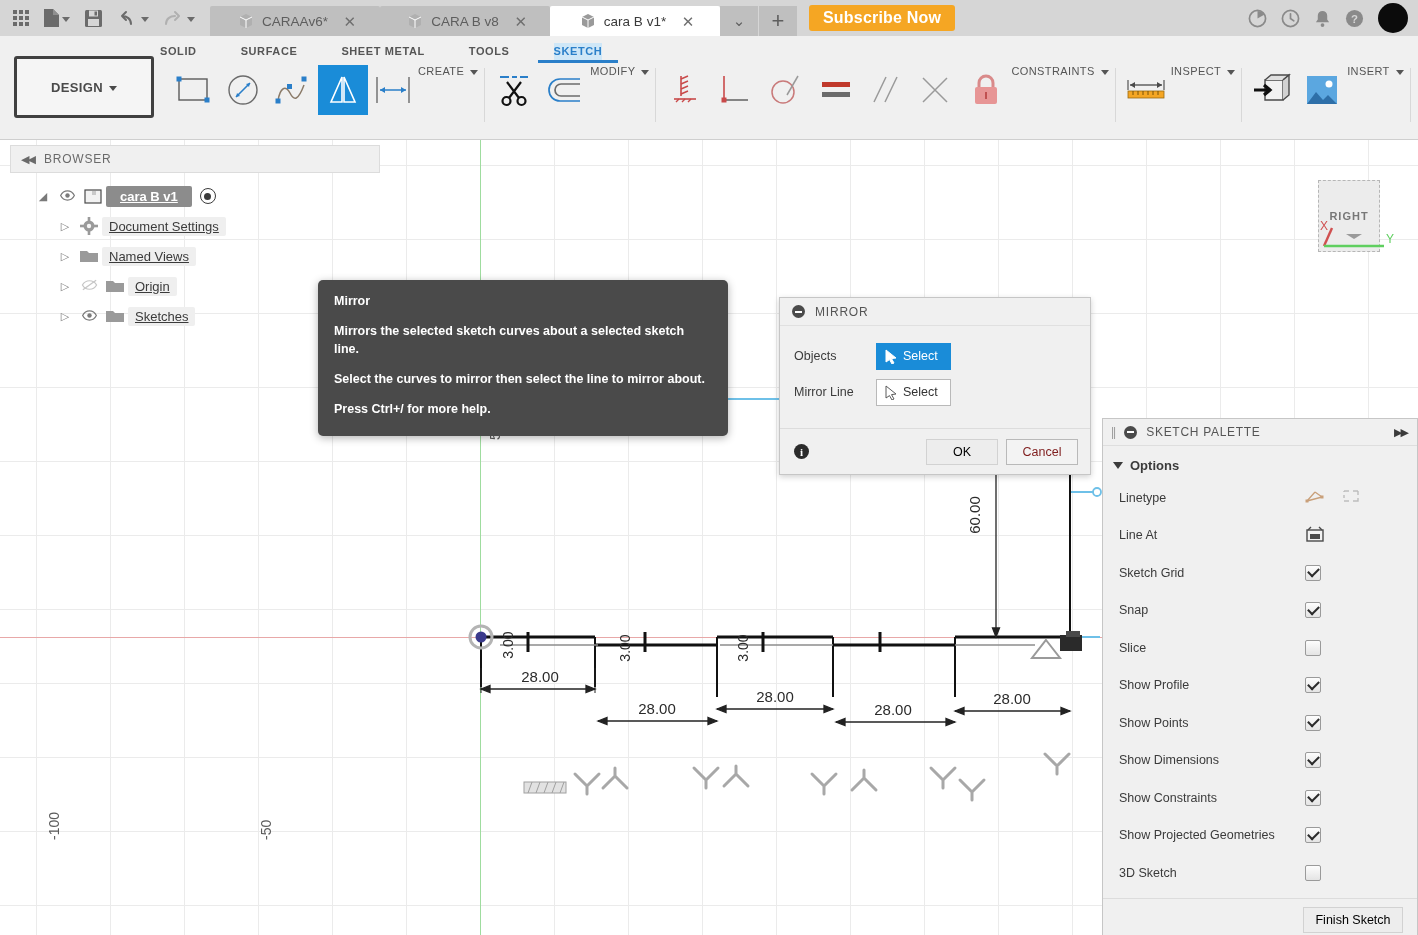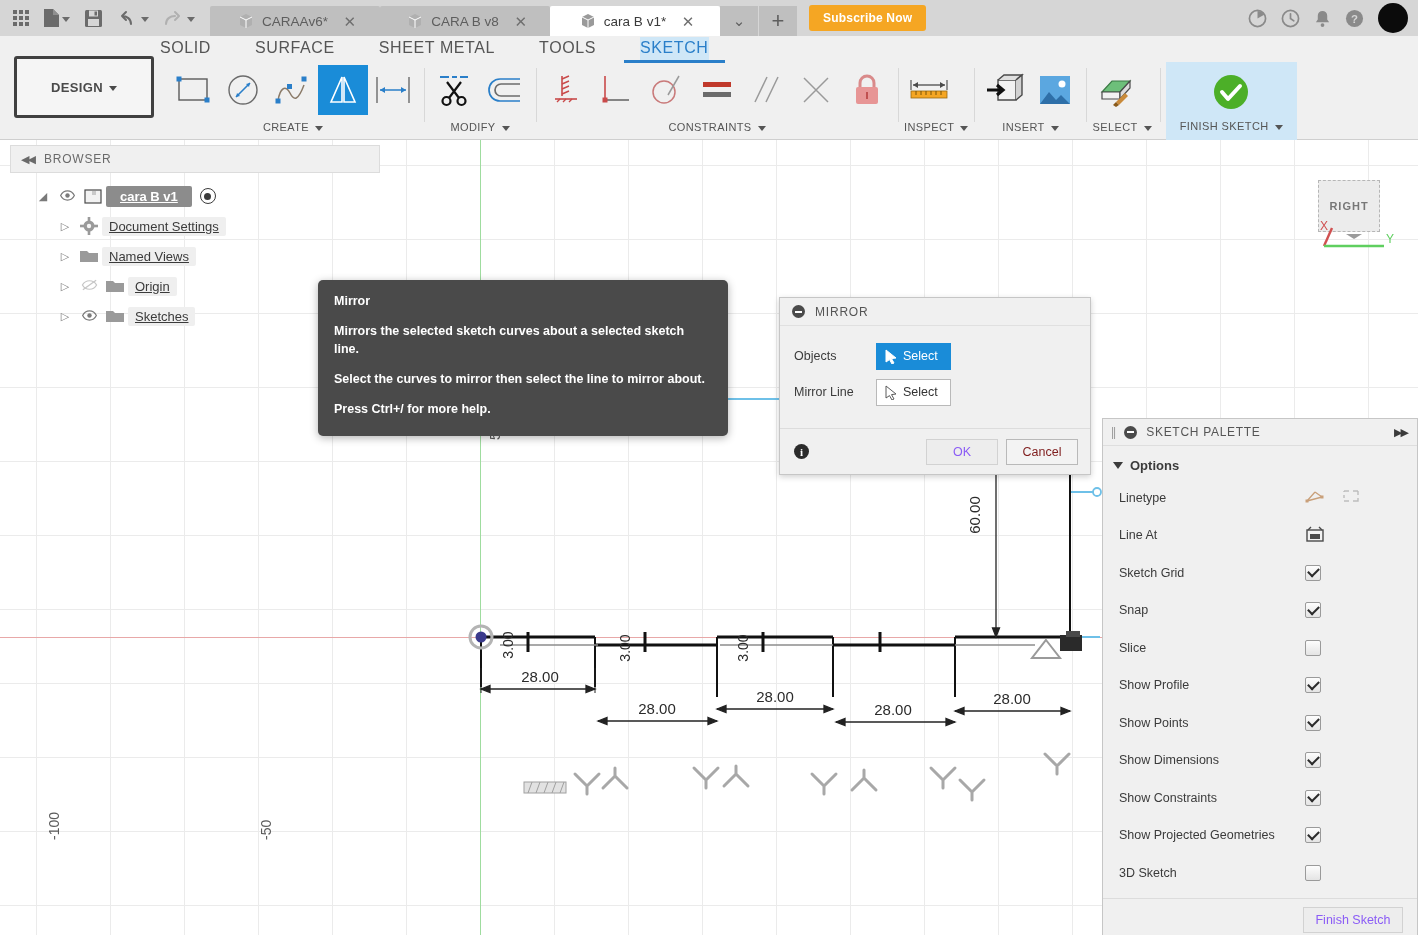--- a/index.html
+++ b/index.html
@@ -46,54 +46,54 @@
   }
   .tabspacer { width: 8px; }
   .tab-dd, .tab-plus {
     width: 38px; height: 30px; margin-top: 6px; background: #bfbfbf;
     display: flex; align-items: center; justify-content: center; color: #5e5e5e;
     font-size: 15px;
   }
   .tab-plus { font-size: 22px; font-weight: 300; margin-left: 1px; }
   .subscribe {
     margin-left: 12px; height: 26px; background: #f5a623; color: #fff;
-    font-size: 12px; font-weight: bold; border-radius: 3px;
+    font-size: 16px; font-weight: bold; border-radius: 3px;
     display: flex; align-items: center; padding: 0 14px; letter-spacing: .2px;
   }
   .topicons { margin-left: auto; display: flex; align-items: center; padding-right: 10px; gap: 14px; }
   .topicons .ic { color: #8a8a8a; display: flex; align-items: center; }
   .avatar { width: 30px; height: 30px; border-radius: 50%; background: #0b0b0b; }
 
   
   .ribbon {
     position: absolute; top: 36px; left: 0; width: 1418px; height: 104px;
     background: #f0f0f0; border-bottom: 1px solid #cfcfcf;
   }
   .wsrow { height: 26px; display: flex; align-items: flex-end; padding-left: 160px; }
   .wstab {
-    font-size: 16px; color: #555; letter-spacing: .6px; padding: 0 0 5px 0;
-    margin-right: 44px; position: relative; cursor: default; font-weight: 400;
+    font-size: 11px; color: #555; letter-spacing: .6px; padding: 0 0 5px 0;
+    margin-right: 44px; position: relative; cursor: default; font-weight: 700;
   }
   .wstab.active { color: #2a7fc9; }
   .wstab.active::after {
     content: ""; position: absolute; left: -16px; right: -16px; bottom: -1px;
     height: 3px; background: #2a7fc9;
   }
   .wstab.active { background: #cfe7f7; padding: 2px 0 5px 0; }
 
   .designbox {
     position: absolute; left: 14px; top: 20px; width: 140px; height: 62px;
     border: 3px solid #404040; border-radius: 3px; background: #f5f5f5;
     display: flex; align-items: center; justify-content: center;
     font-size: 13px; font-weight: bold; color: #4a4a4a; letter-spacing: .4px;
   }
   .designbox .qat-caret { border-top-color: #4a4a4a; margin-left: 6px; }
 
   .panels { position: absolute; left: 162px; top: 26px; right: 0; height: 78px; display: flex; }
-  .panel { display: flex; flex-direction: column; position: relative; padding: 0 6px; }
+  .panel { display: flex; flex-direction: row; position: relative; padding: 0 6px; }
   .panel + .panel::before {
     content: ""; position: absolute; left: 0; top: 6px; bottom: 18px; width: 1px; background: #d8d8d8;
   }
   .panel-icons { display: flex; align-items: center; height: 56px; gap: 0px; }
   .pbtn {
     width: 50px; height: 50px; display: flex; align-items: center; justify-content: center;
     cursor: default;
   }
   .pbtn.sel { background: #1a8cd8; }
   .panel-label {
@@ -184,21 +184,21 @@
     border-top: 1px solid #dcdcdc; height: 46px; display: flex; align-items: center;
     padding: 0 12px 0 14px; gap: 8px;
   }
   .info-circle { width: 15px; height: 15px; border-radius: 50%; background: #2b2b2b; color: #fff;
     font-size: 11px; font-weight: bold; display: flex; align-items: center; justify-content: center;
     font-family: "Liberation Serif", serif; }
   .dbtn {
     height: 26px; min-width: 72px; border: 1px solid #b9b9b9; background: #f3f3f3;
     display: flex; align-items: center; justify-content: center; font-size: 12.5px; color: #7f1d1d;
   }
-  .dbtn.disabled { color: #8b5cf6; background: #ededed; border-color: #d2d2d2; }
+  .dbtn.disabled { color: #000000; background: #ededed; border-color: #d2d2d2; }
   .mirror-foot .push { margin-left: auto; }
 
   
   .palette {
     position: absolute; left: 1102px; top: 278px; width: 316px;
     background: #f0f0f0; border: 1px solid #c6c6c6;
   }
   .palette-head {
     height: 27px; display: flex; align-items: center; gap: 9px; padding: 0 10px 0 8px;
     font-size: 12px; color: #555; letter-spacing: .7px; border-bottom: 1px solid #dedede;
@@ -223,21 +223,21 @@
   .chk.on::after {
     content: ""; width: 9px; height: 5px; border-left: 2px solid #2b2b2b;
     border-bottom: 2px solid #2b2b2b; transform: rotate(-45deg) translate(1px,-1px);
   }
   .palette-foot { border-top: 1px solid #dcdcdc; height: 44px; display: flex;
     align-items: center; justify-content: flex-end; padding-right: 14px; }
 
   
   .viewcube { position: absolute; left: 1310px; top: 30px; width: 86px; height: 80px; }
   .vc-face {
-    position: absolute; left: 8px; top: 10px; width: 62px; height: 52px;
+    position: absolute; left: 8px; top: 10px; width: 62px; height: 72px;
     background: #ececec; border: 1px dashed #b6b6b6;
     display: flex; align-items: center; justify-content: center;
     font-size: 11px; color: #777; letter-spacing: 1px; font-weight: bold;
   }
 
   
   .sketchsvg { position: absolute; left: 0; top: 0; width: 1418px; height: 795px; overflow: visible; }
   .dimtext { font-family: "Liberation Sans", sans-serif; font-size: 15px; fill: #2b2b2b; }
   .dimtext.small { font-size: 14px; }
 </style>

